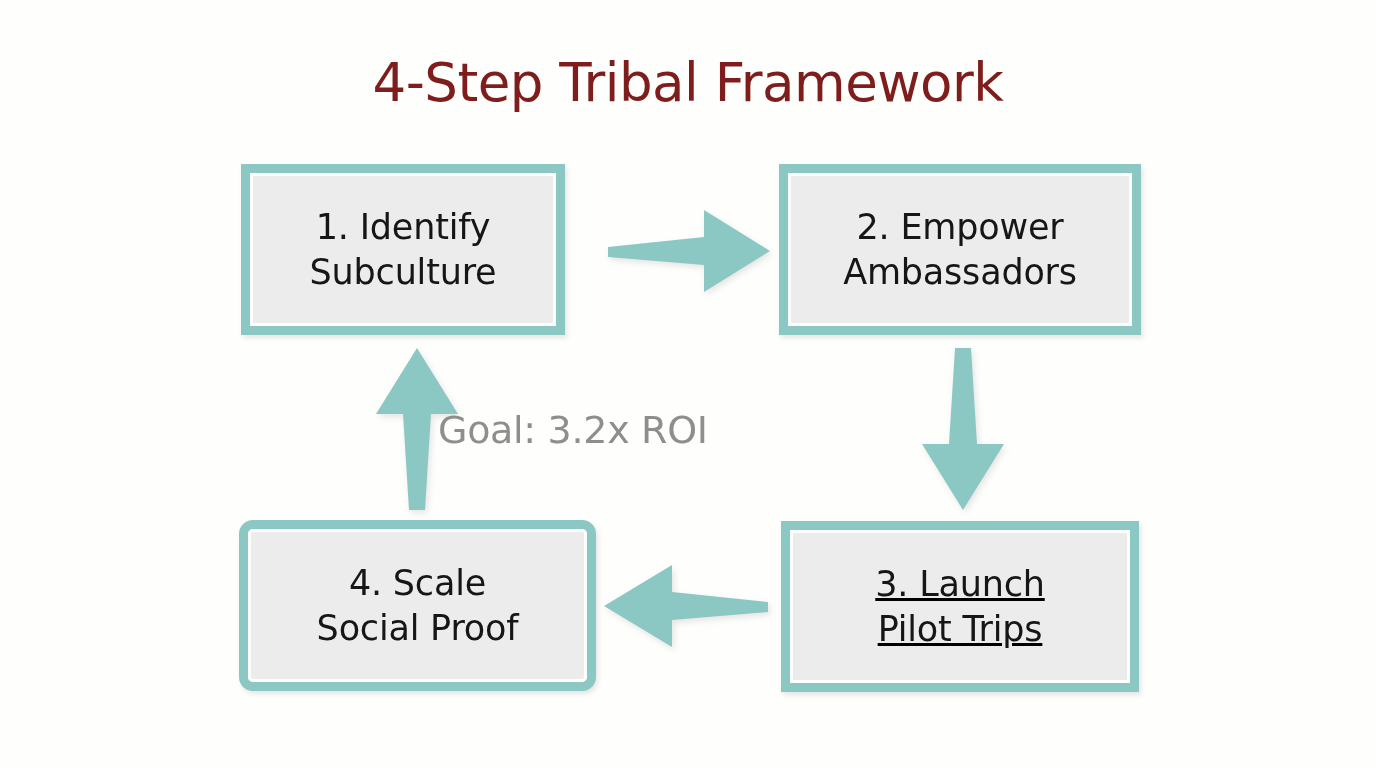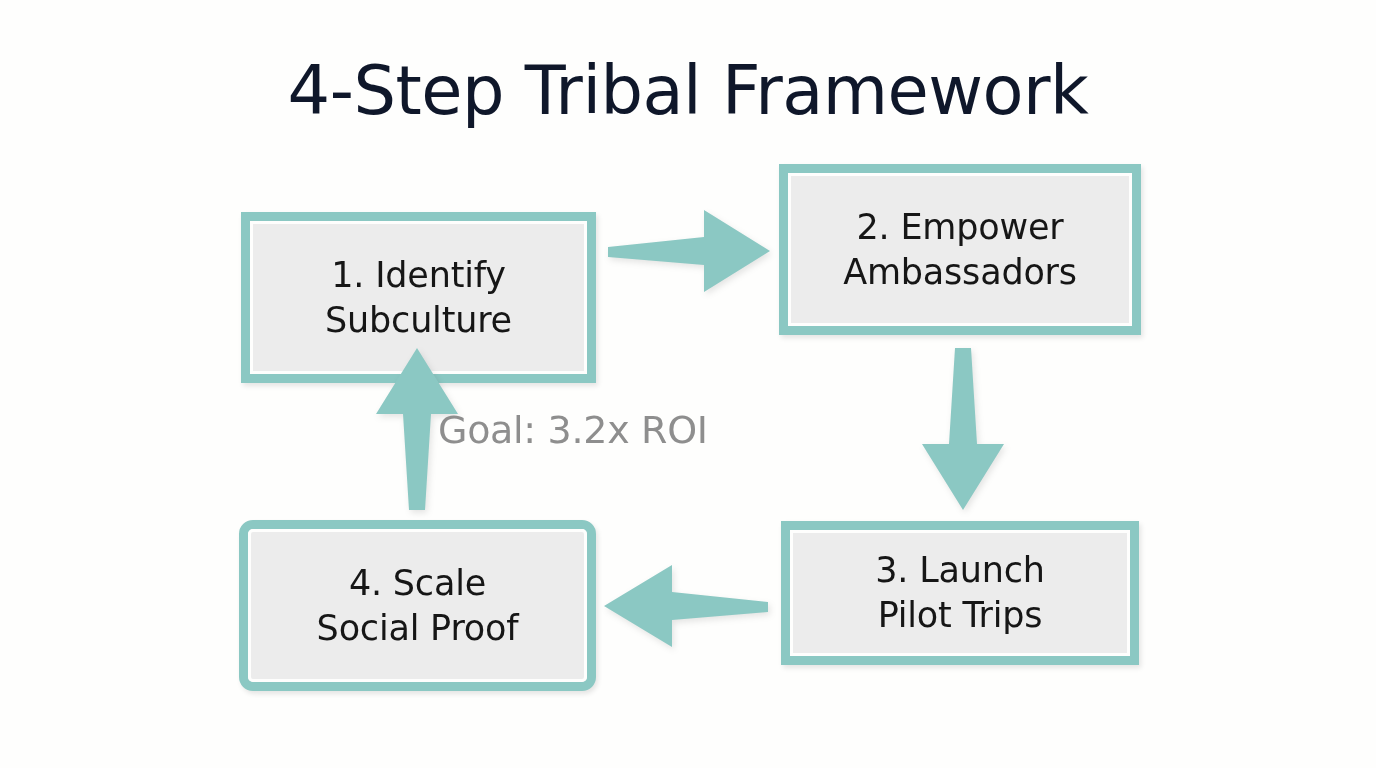--- a/index.html
+++ b/index.html
@@ -21,24 +21,24 @@
   }
 
   
   #diagram-title {
     position: absolute;
     left: 0;
     top: 52px;
     width: 1376px;
     text-align: center;
     font-family: "DejaVu Sans", sans-serif;
-    font-size: 67px;
+    font-size: 53px;
     font-weight: 400;
     letter-spacing: -0.5px;
-    color: #0f172a;
+    color: #7f1d1d;
     white-space: nowrap;
   }
 
   
   .step-box {
     position: absolute;
     box-sizing: border-box;
     background: #ECECEC;
     border: 9px solid #8BC8C3;
     outline: 3px solid #FEFEFD;
@@ -52,23 +52,23 @@
     font-family: "DejaVu Sans", sans-serif;
     font-size: 35px;
     font-weight: 400;
     line-height: 1.28;
     color: #161616;
     text-align: center;
     letter-spacing: -0.2px;
     white-space: pre-line;
   }
 
-  #box-1 { left: 241px; top: 164px; width: 355px; height: 171px; margin-top: 48px; }
+  #box-1 { left: 241px; top: 164px; width: 324px; height: 171px; }
   #box-2 { left: 779px; top: 164px; width: 362px; height: 171px; }
-  #box-3 { left: 781px; top: 521px; width: 358px; height: 144px; }
+  #box-3 { left: 781px; top: 521px; width: 358px; height: 171px; text-decoration: underline; }
   #box-4 { left: 239px; top: 520px; width: 357px; height: 171px; border-radius: 14px; }
 
   
   .arrow {
     position: absolute;
     filter: drop-shadow(2px 3px 3px rgba(0,0,0,0.10));
   }
   #arrow-right { left: 608px; top: 206px;  width: 162px; height: 90px; }
   #arrow-down  { left: 918px; top: 348px;  width: 90px;  height: 162px; }
   #arrow-left  { left: 604px; top: 561px;  width: 164px; height: 90px; }

